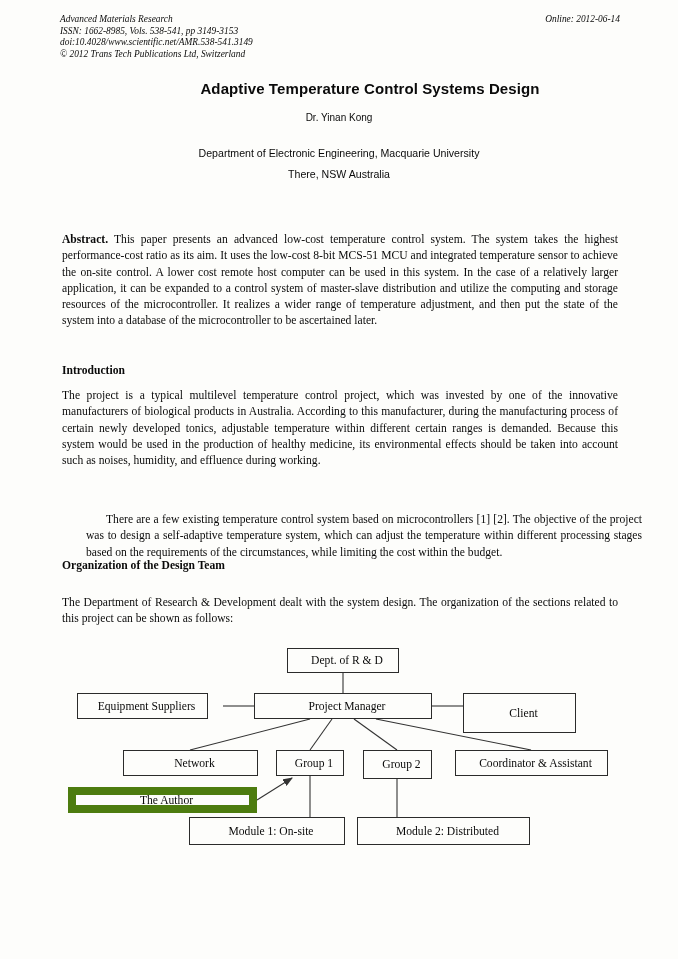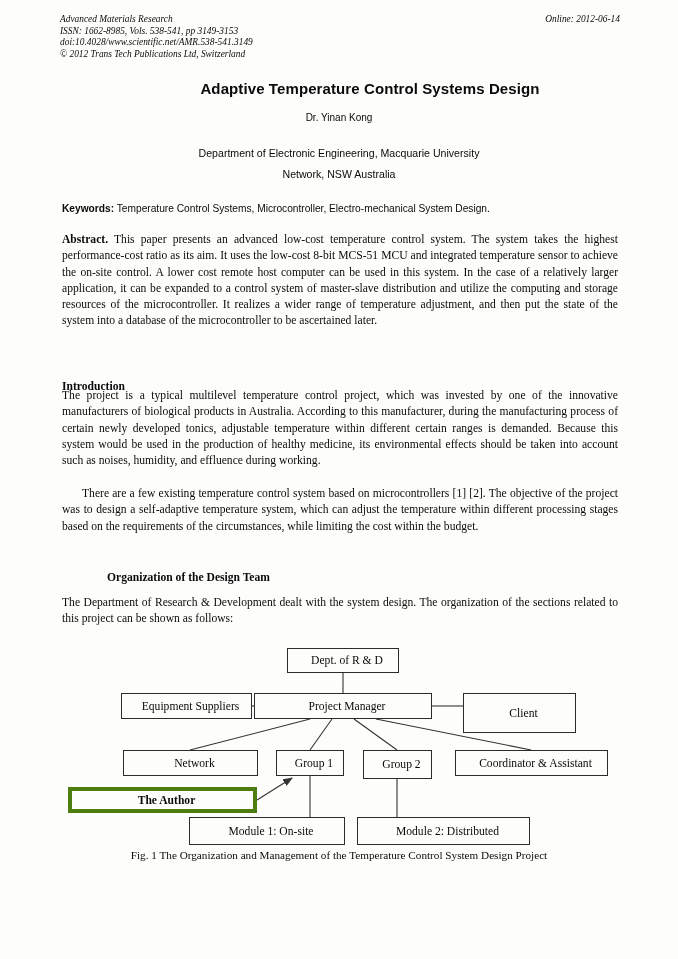--- a/index.html
+++ b/index.html
@@ -102,24 +102,24 @@
   .para {
     position: absolute;
     left: 62px;
     width: 556px;
     font-size: 11.6px;
     line-height: 16.3px;
     text-align: justify;
     text-justify: inter-word;
   }
   .para.indent { text-indent: 20px; }
-  .h-intro  { top: 364px; margin-top: 16px; }
+  .h-intro  { top: 364px; }
   .p-intro1 { top: 388px; }
-  .p-intro2 { top: 486px; }
-  .h-org    { top: 571px; margin-left: 45px; }
+  .p-intro2 { top: 512px; margin-left: 24px; }
+  .h-org    { top: 559px; }
   .p-org    { top: 595px; }
 
   
   .figure {
     position: absolute;
     left: 0; top: 640px;
     width: 678px;
     height: 230px;
   }
   .fig-svg { position: absolute; left: 0; top: 0; }
@@ -130,22 +130,22 @@
     background: #fdfdfb;
     font-size: 11.6px;
     text-align: center;
     display: flex;
     align-items: center;
     justify-content: center;
     white-space: nowrap;
     padding-left: 8px;
   }
   .node.thick {
-    border: 4px solid #4d7c0f;
-    font-weight: bold;
+    border: 8px solid #4d7c0f;
+    font-weight: normal;
   }
   .fig-caption {
     position: absolute;
     left: 0; top: 849px;
     width: 678px;
     text-align: center;
     font-size: 11.2px;
   }
 </style>
 </head>
@@ -159,23 +159,22 @@
       <div class="jhead-line">Advanced Materials Research</div>
       <div class="jhead-line">ISSN: 1662-8985, Vols. 538-541, pp 3149-3153</div>
       <div class="jhead-line">doi:10.4028/www.scientific.net/AMR.538-541.3149</div>
       <div class="jhead-line">© 2012 Trans Tech Publications Ltd, Switzerland</div>
     </div>
   </div>
 
   <div class="title">Adaptive Temperature Control Systems Design</div>
   <div class="author">Dr. Yinan Kong</div>
   <div class="affil affil1">Department of Electronic Engineering, Macquarie University</div>
-  <div class="affil affil2">Network, NSW Australia</div>
-
-  <div class="keywords"><b>Keywords:</b><span> Temperature Control Systems, Microcontroller, Electro-mechanical System Design.</span></div>
+  <div class="affil affil2">There, NSW Australia</div>
+
 
   <div class="abstract"><b>Abstract.</b><span> This paper presents an advanced low-cost temperature control system.  The system takes the highest performance-cost ratio as its aim.  It uses the low-cost 8-bit MCS-51 MCU and integrated temperature sensor to achieve the on-site control.  A lower cost remote host computer can be used in this system.  In the case of a relatively larger application, it can be expanded to a control system of master-slave distribution and utilize the computing and storage resources of the microcontroller.  It realizes a wider range of temperature adjustment, and then put the state of the system into a database of the microcontroller to be ascertained later.</span></div>
 
   <div class="sec-head h-intro">Introduction</div>
   <div class="para p-intro1">The project is a typical multilevel temperature control project, which was invested by one of the innovative manufacturers of biological products in Australia.  According to this manufacturer, during the manufacturing process of certain newly developed tonics, adjustable temperature within different certain ranges is demanded.  Because this system would be used in the production of healthy medicine, its environmental effects should be taken into account such as noises, humidity, and effluence during working.</div>
   <div class="para p-intro2 indent">There are a few existing temperature control system based on microcontrollers [1] [2]. The objective of the project was to design a self-adaptive temperature system, which can adjust the temperature within different processing stages based on the requirements of the circumstances, while limiting the cost within the budget.</div>
 
   <div class="sec-head h-org">Organization of the Design Team</div>
   <div class="para p-org">The Department of Research &amp; Development dealt with the system design.  The organization of the sections related to this project can be shown as follows:</div>
 
@@ -204,27 +203,26 @@
 
         <line x1="310" y1="136" x2="310" y2="177"></line>
 
         <line x1="397" y1="136" x2="397" y2="177"></line>
 
         <line x1="257" y1="160" x2="292" y2="138" marker-end="url(#arrowhead)"></line>
       </g>
     </svg>
 
     <div class="node" style="left:287px;top:8px;width:112px;height:25px;">Dept. of R &amp; D</div>
-    <div class="node" style="left:77px;top:53px;width:131px;height:26px;margin-left:44px;">Equipment Suppliers</div>
+    <div class="node" style="left:77px;top:53px;width:131px;height:26px;">Equipment Suppliers</div>
     <div class="node" style="left:254px;top:53px;width:178px;height:26px;">Project Manager</div>
     <div class="node" style="left:463px;top:53px;width:113px;height:40px;">Client</div>
     <div class="node" style="left:123px;top:110px;width:135px;height:26px;">Network</div>
     <div class="node" style="left:276px;top:110px;width:68px;height:26px;">Group 1</div>
     <div class="node" style="left:363px;top:110px;width:69px;height:29px;">Group 2</div>
     <div class="node" style="left:455px;top:110px;width:153px;height:26px;">Coordinator &amp; Assistant</div>
     <div class="node thick" style="left:68px;top:147px;width:189px;height:26px;">The Author</div>
     <div class="node" style="left:189px;top:177px;width:156px;height:28px;">Module 1: On-site</div>
     <div class="node" style="left:357px;top:177px;width:173px;height:28px;">Module 2: Distributed</div>
   </div>
 
-  <div class="fig-caption">Fig. 1  The Organization and Management of the Temperature Control System Design Project</div>
 
 </div>
 
 </body></html>

